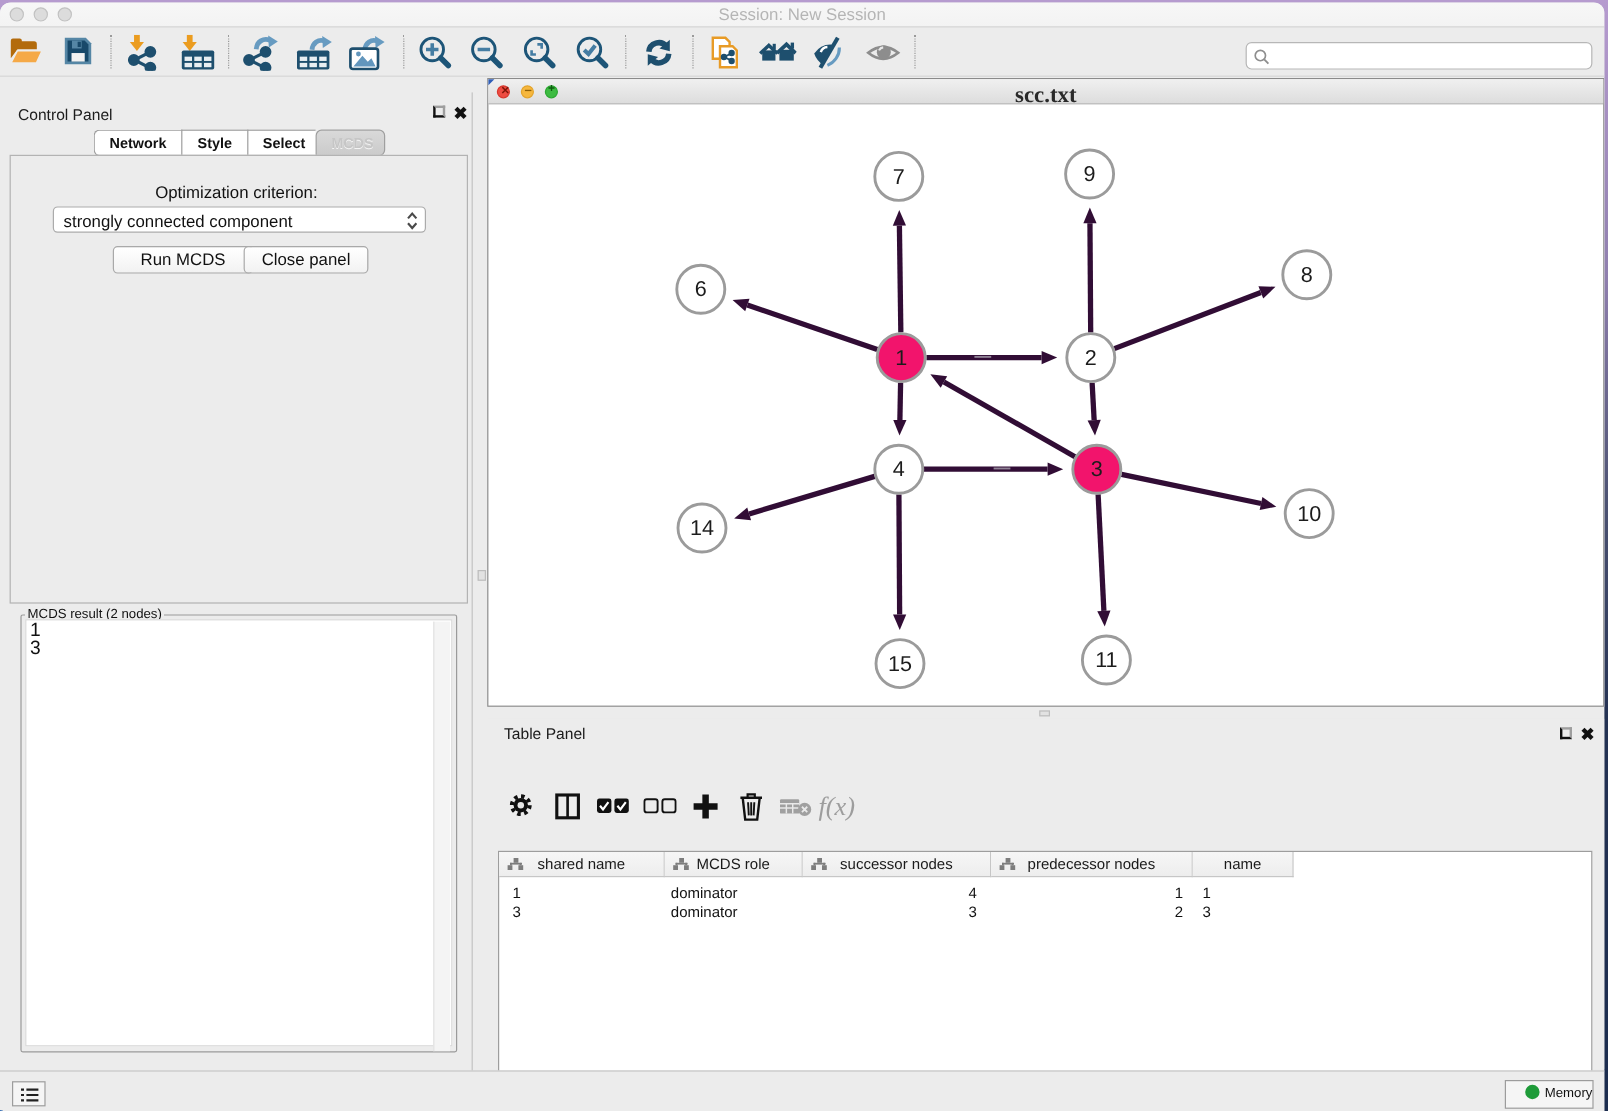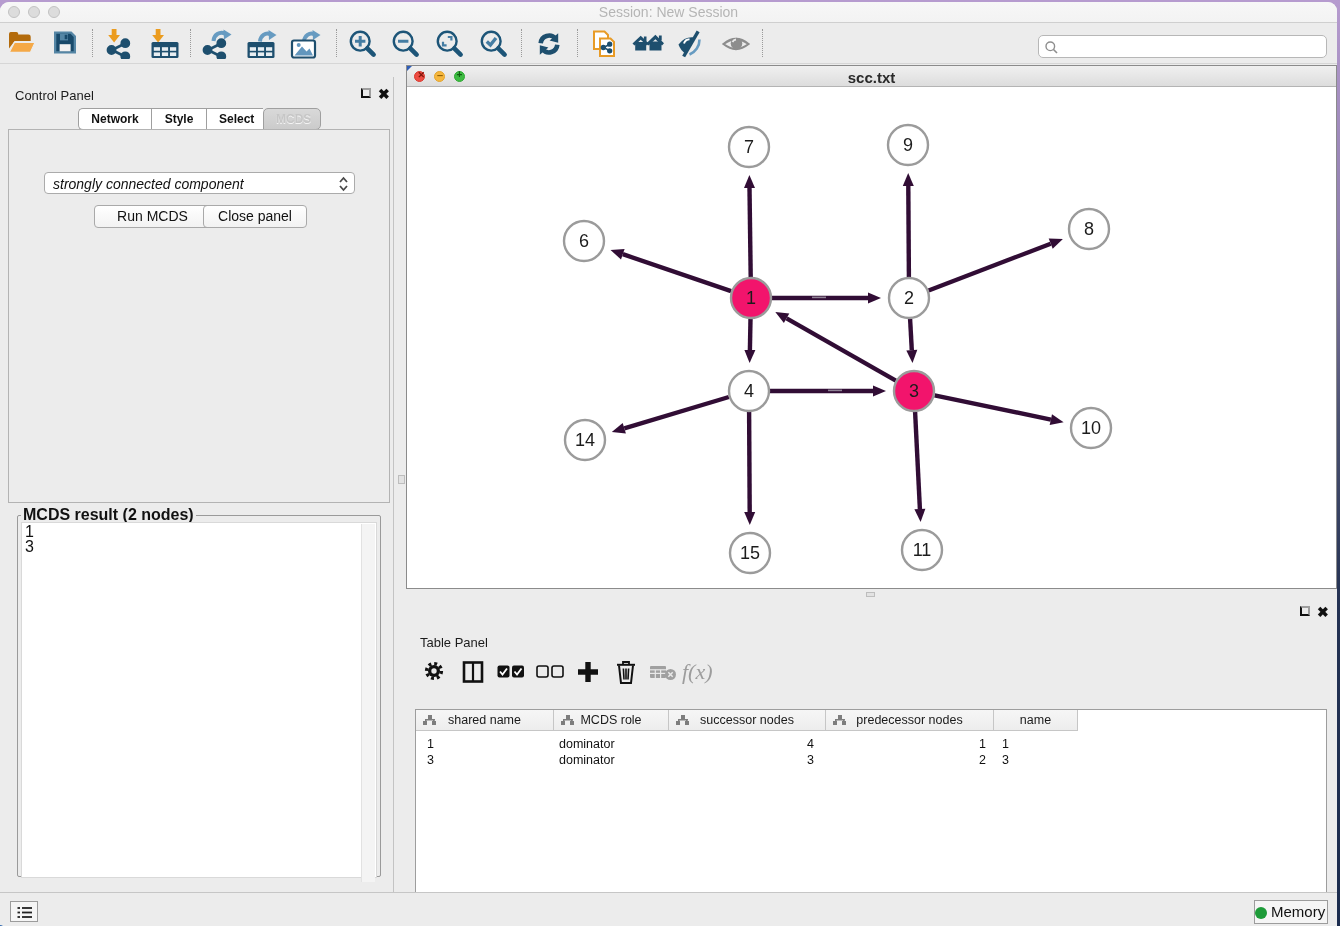--- a/index.html
+++ b/index.html
@@ -223,50 +223,51 @@
     <div class="phead" style="position:absolute; left:15px; top:11px;">Control Panel</div>
     <div class="wbtn" style="left:361px; top:11px; width:10px; height:10px; border:2px solid #111; border-top-color:#9e9e9e; border-right-color:#9e9e9e;"></div>
     <div class="wbtn" style="left:378px; top:9px; font-weight:bold; font-size:14px;">✖</div>
     <div class="tabrow" style="left:78px; top:31px;">
       <div class="tab" style="width:73px; border-radius:5px 0 0 5px;">Network</div>
       <div class="tab" style="width:55px;">Style</div>
       <div class="tab" style="width:57px;">Select</div>
       <div class="tab sel" style="width:58px;">MCDS</div>
     </div>
     <div style="position:absolute; left:8px; top:52px; width:382px; height:374px; border:1px solid #b3b3b3; background:#ececec;"></div>
-    <div style="position:absolute; left:44px; top:95px; width:311px; height:22px; background:#fff; border:1px solid #ababab; border-radius:4px;font-style:italic;">
+    <div style="position:absolute; left:0px; top:75px; width:394px; text-align:center; font-size:14px; color:#111;">Optimization criterion:</div>
+    <div style="position:absolute; left:44px; top:95px; width:311px; height:22px; background:#fff; border:1px solid #ababab; border-radius:4px;">
       <div style="position:absolute; left:8px; top:3px; font-size:14px; color:#111;">strongly connected component</div>
       <svg style="position:absolute; right:5px; top:3px;" width="11" height="16" viewBox="0 0 11 16">
         <path d="M2 6 L5.5 2 L9 6" fill="none" stroke="#4a4a4a" stroke-width="1.8"></path>
         <path d="M2 10 L5.5 14 L9 10" fill="none" stroke="#4a4a4a" stroke-width="1.8"></path>
       </svg>
     </div>
     <div class="btn" style="left:94px; top:128px; width:117px; height:23px; line-height:21px;">Run MCDS</div>
     <div class="btn" style="left:203px; top:128px; width:104px; height:23px; line-height:21px;">Close panel</div>
     <fieldset style="position:absolute; left:17px; top:429px; width:364px; height:371px; border:1px solid #9a9a9a; border-radius:2px;">
-      <legend style="font-size:16px; color:#111; padding:0 2px; margin-left:3px;font-weight:bold;">MCDS result (2 nodes)</legend>
+      <legend style="font-size:11px; color:#111; padding:0 2px; margin-left:3px;">MCDS result (2 nodes)</legend>
       <div style="position:absolute; left:3px; top:-2px; width:356px; height:356px; background:#fff; border:1px solid #d9d9d9;">
         <div style="position:absolute; left:3px; top:2px; font-size:16px; color:#111; line-height:14.6px;">1<br>3</div>
         <div style="position:absolute; right:1px; top:1px; width:14px; height:358px; background:#f4f4f4; border-left:1px solid #e2e2e2;"></div>
       </div>
     </fieldset>
   </div>
   <div id="netwin">
     <div style="position:absolute; left:0; top:0; width:0; height:0; border-top:5px solid #2f5eb8; border-right:5px solid transparent; z-index:3;"></div>
     <div id="nettitle">
       <div class="mac" style="left:7px; background:#ee4c42; border:1px solid #d8382e;">
           <span style="position:absolute;left:2.4px;top:-2.2px;font-size:9px;font-weight:bold;color:#7e1408;">✕</span>
         </div>
       <div class="mac" style="left:27px; background:#f6b73e; border:1px solid #e3a42c;">
           <span style="position:absolute;left:2px;top:-3.5px;font-size:11px;font-weight:bold;color:#8e5f05;">–</span>
         </div>
       <div class="mac" style="left:47px; background:#3dbb41; border:1px solid #2da833;">
           <span style="position:absolute;left:1.6px;top:-2.8px;font-size:10px;font-weight:bold;color:#0e5e10;">+</span>
         </div>
-      <div style="position:absolute; top:3px; width:100%; text-align:center; font-size:15px; font-weight:bold; color:#2a2a2a;">scc.txt</div>
+      <div style="position:absolute; top:3px; width:100%; text-align:center; font-size:19px; font-weight:bold; color:#2a2a2a;font-family:Liberation Serif, serif;">scc.txt</div>
     </div>
     <svg id="graph" style="position:absolute; left:0; top:23px;" width="929" height="500" viewBox="0 0 929 500">
       <g stroke="#310d35" stroke-width="4.4">
         <line x1="343.7" y1="188.0" x2="342.5" y2="99.0"></line>
         <line x1="324.1" y1="202.2" x2="215.8" y2="165.2"></line>
         <line x1="365.0" y1="209.0" x2="461.0" y2="209.0"></line>
         <line x1="343.5" y1="230.0" x2="342.9" y2="261.0"></line>
         <line x1="501.9" y1="188.0" x2="501.3" y2="97.0"></line>
         <line x1="521.6" y1="201.5" x2="643.7" y2="154.7"></line>
         <line x1="503.1" y1="230.0" x2="504.8" y2="261.1"></line>
@@ -322,21 +323,21 @@
         <text x="178" y="357">14</text>
         <text x="684" y="345">10</text>
         <text x="343" y="470">15</text>
         <text x="515" y="467">11</text>
       </g>
     </svg>
   </div>
   <div style="position:absolute; left:398px; top:473px; width:7px; height:9px; background:#e2e2e2; border:1px solid #bdbdbd;"></div>
   <div style="position:absolute; left:866px; top:590px; width:9px; height:5px; background:#e2e2e2; border:1px solid #bdbdbd;"></div>
   <div id="tpanel">
-    <div class="phead" style="position:absolute; left:14px; top:5px;margin-top:31px;">Table Panel</div>
+    <div class="phead" style="position:absolute; left:14px; top:5px;">Table Panel</div>
     <div class="wbtn" style="left:894px; top:7px; width:10px; height:10px; border:2px solid #111; border-top-color:#9e9e9e; border-right-color:#9e9e9e;"></div>
     <div class="wbtn" style="left:911px; top:5px; font-weight:bold; font-size:14px;">✖</div>
     <div id="ttools" style="position:absolute; left:9px; top:27px; width:912px; height:42px; background:transparent;margin-top:28px;">
       <svg style="position:absolute; left:8px; top:6px;" width="22" height="22" viewBox="0 0 22 22">
         <circle cx="11" cy="11" r="6" fill="#111"></circle>
         <circle cx="11" cy="11" r="7.4" fill="none" stroke="#111" stroke-width="3.4" stroke-dasharray="2.9 2.91"></circle>
         <circle cx="11" cy="11" r="2.7" fill="#e9e9e9"></circle>
       </svg>
       <svg style="position:absolute; left:46px; top:6px;" width="24" height="24" viewBox="0 0 24 24">
         <rect x="3" y="2.5" width="18" height="19" fill="none" stroke="#111" stroke-width="2.6"></rect>
@@ -406,17 +407,17 @@
         <g stroke="#222" stroke-width="1.8">
           <line x1="0.5" y1="2" x2="3" y2="2"></line>
             <line x1="5" y1="2" x2="15" y2="2"></line>
           <line x1="0.5" y1="6.5" x2="3" y2="6.5"></line>
             <line x1="5" y1="6.5" x2="15" y2="6.5"></line>
           <line x1="0.5" y1="11" x2="3" y2="11"></line>
             <line x1="5" y1="11" x2="15" y2="11"></line>
         </g>
       </svg>
     </div>
-    <div class="sbtn" style="left:1254px; top:7px; width:74px; height:24px; font-size:15px; color:#111; text-align:left; line-height:21px;">
+    <div class="sbtn" style="left:1254px; top:7px; width:74px; height:24px; font-size:11px; color:#111; text-align:right; line-height:21px;">
       <span style="display:inline-block; width:12px; height:12px; border-radius:50%; background:#1e9b39; vertical-align:-2px; margin-right:4px;"></span>Memory</div>
     <div style="position:absolute; left:-7px; top:32px; width:13px; height:13px; border-radius:50%; background:#2e68b0;"></div>
   </div>
 </div>
 
 </body></html>

